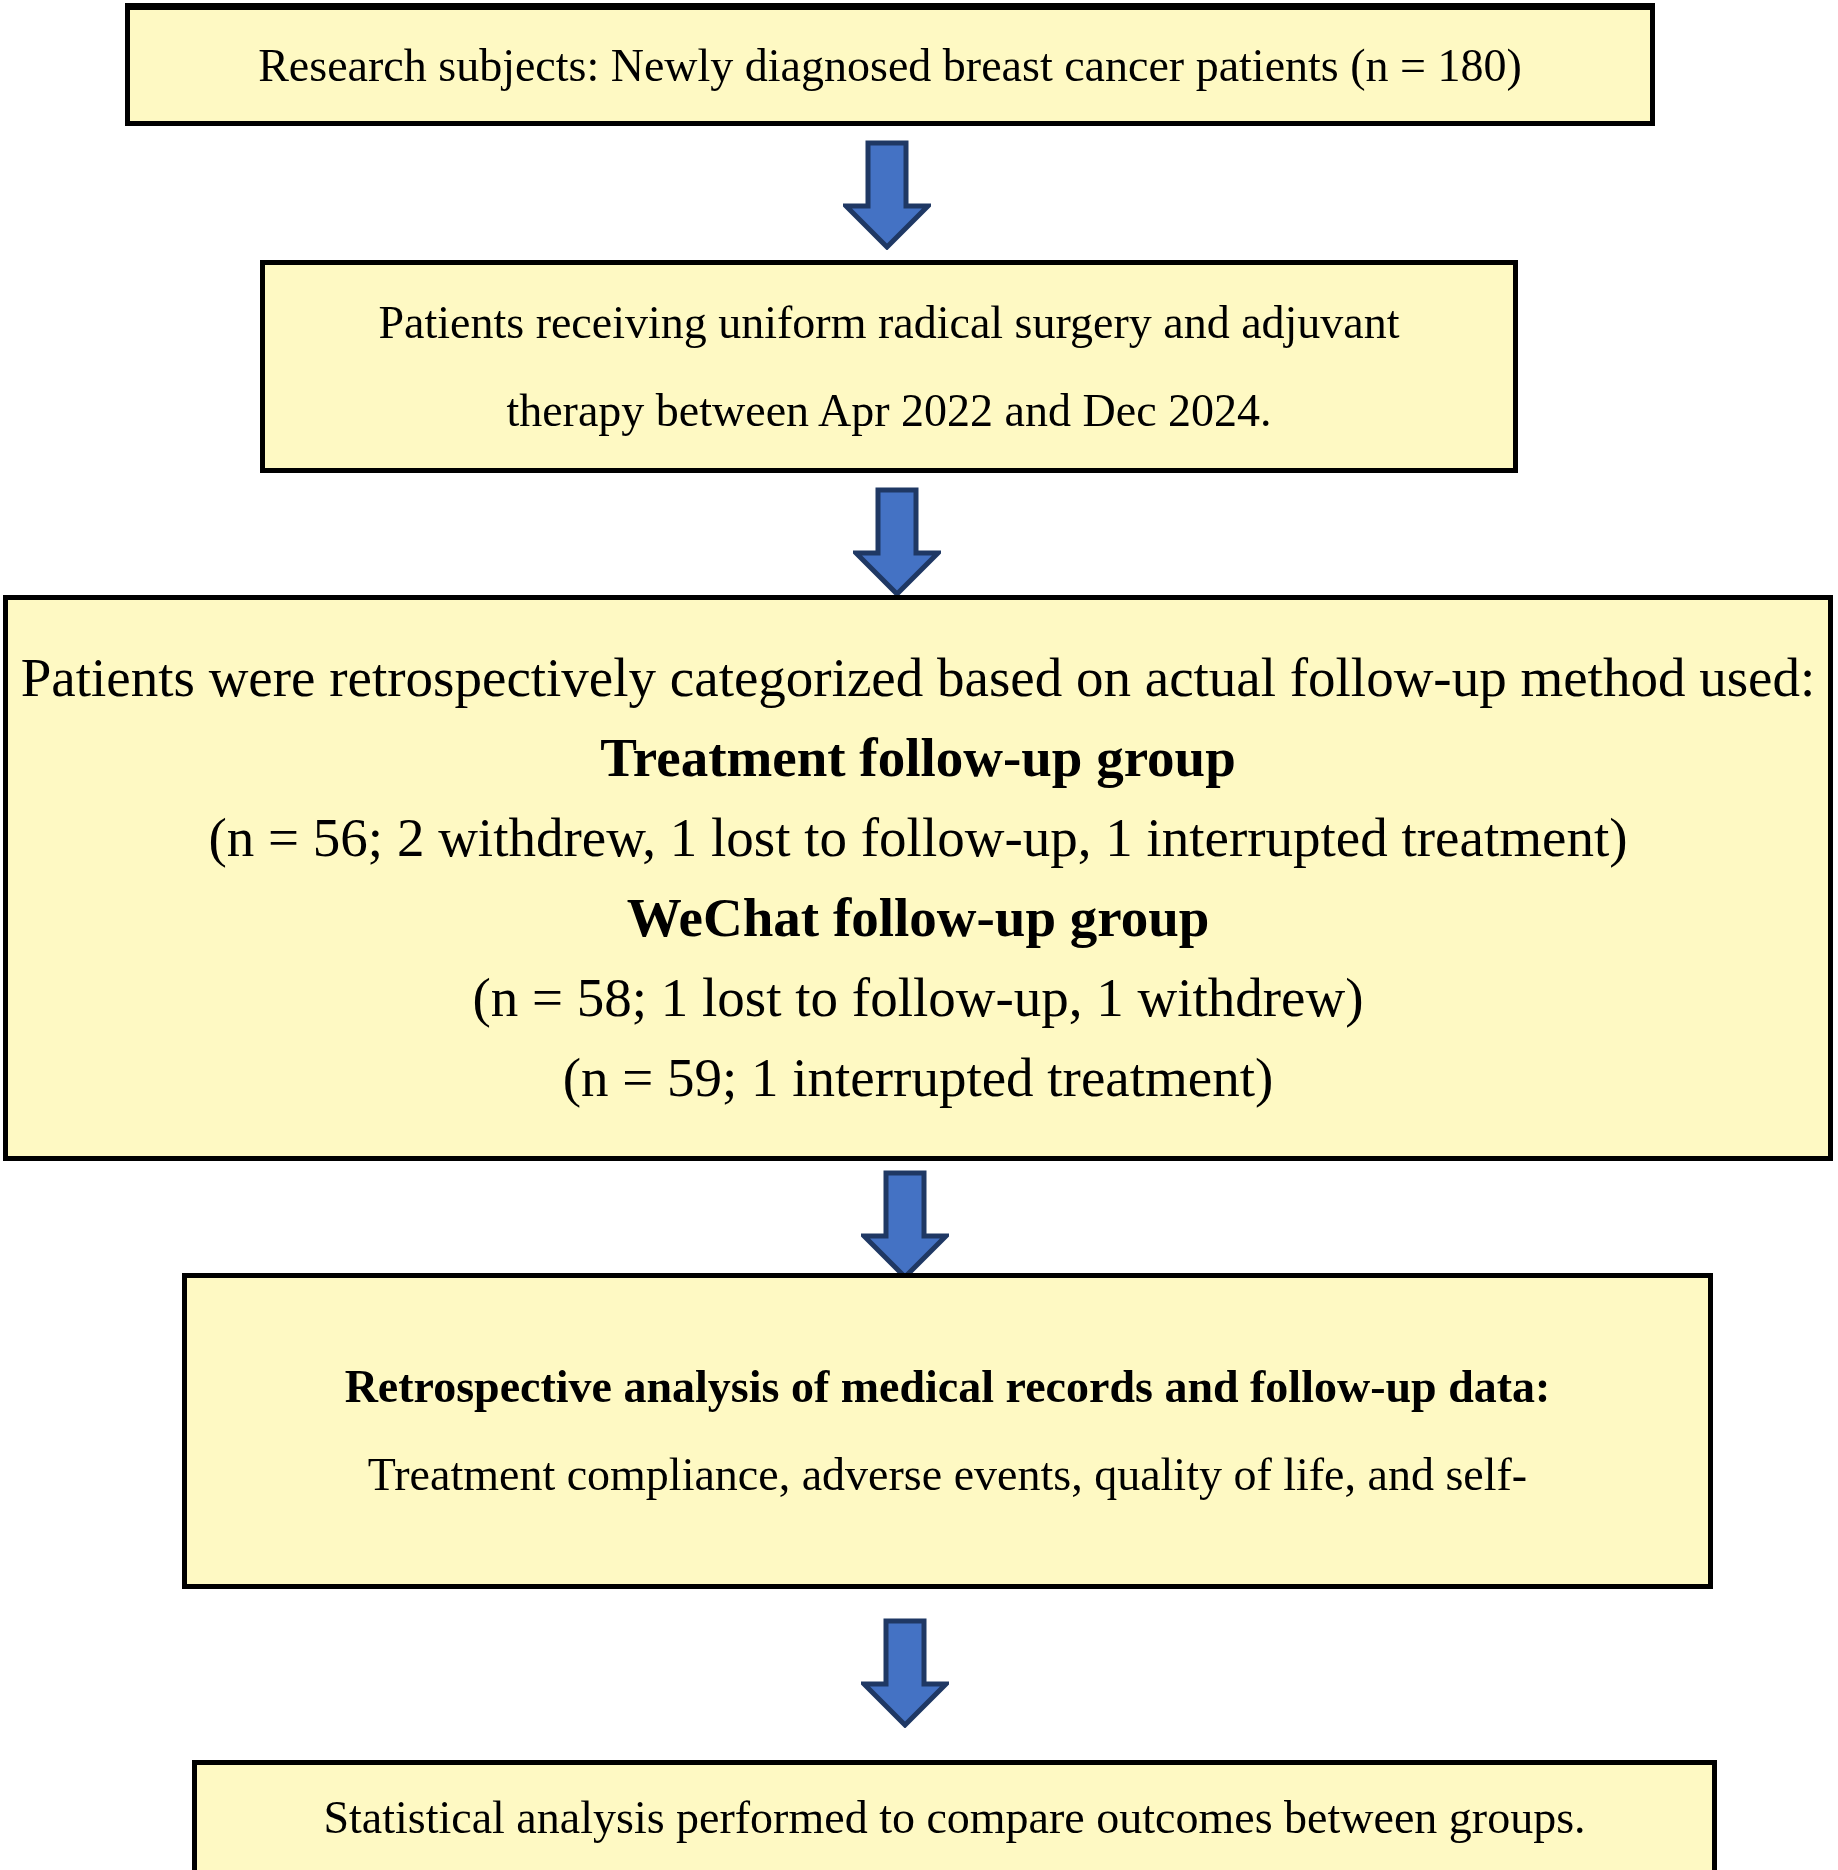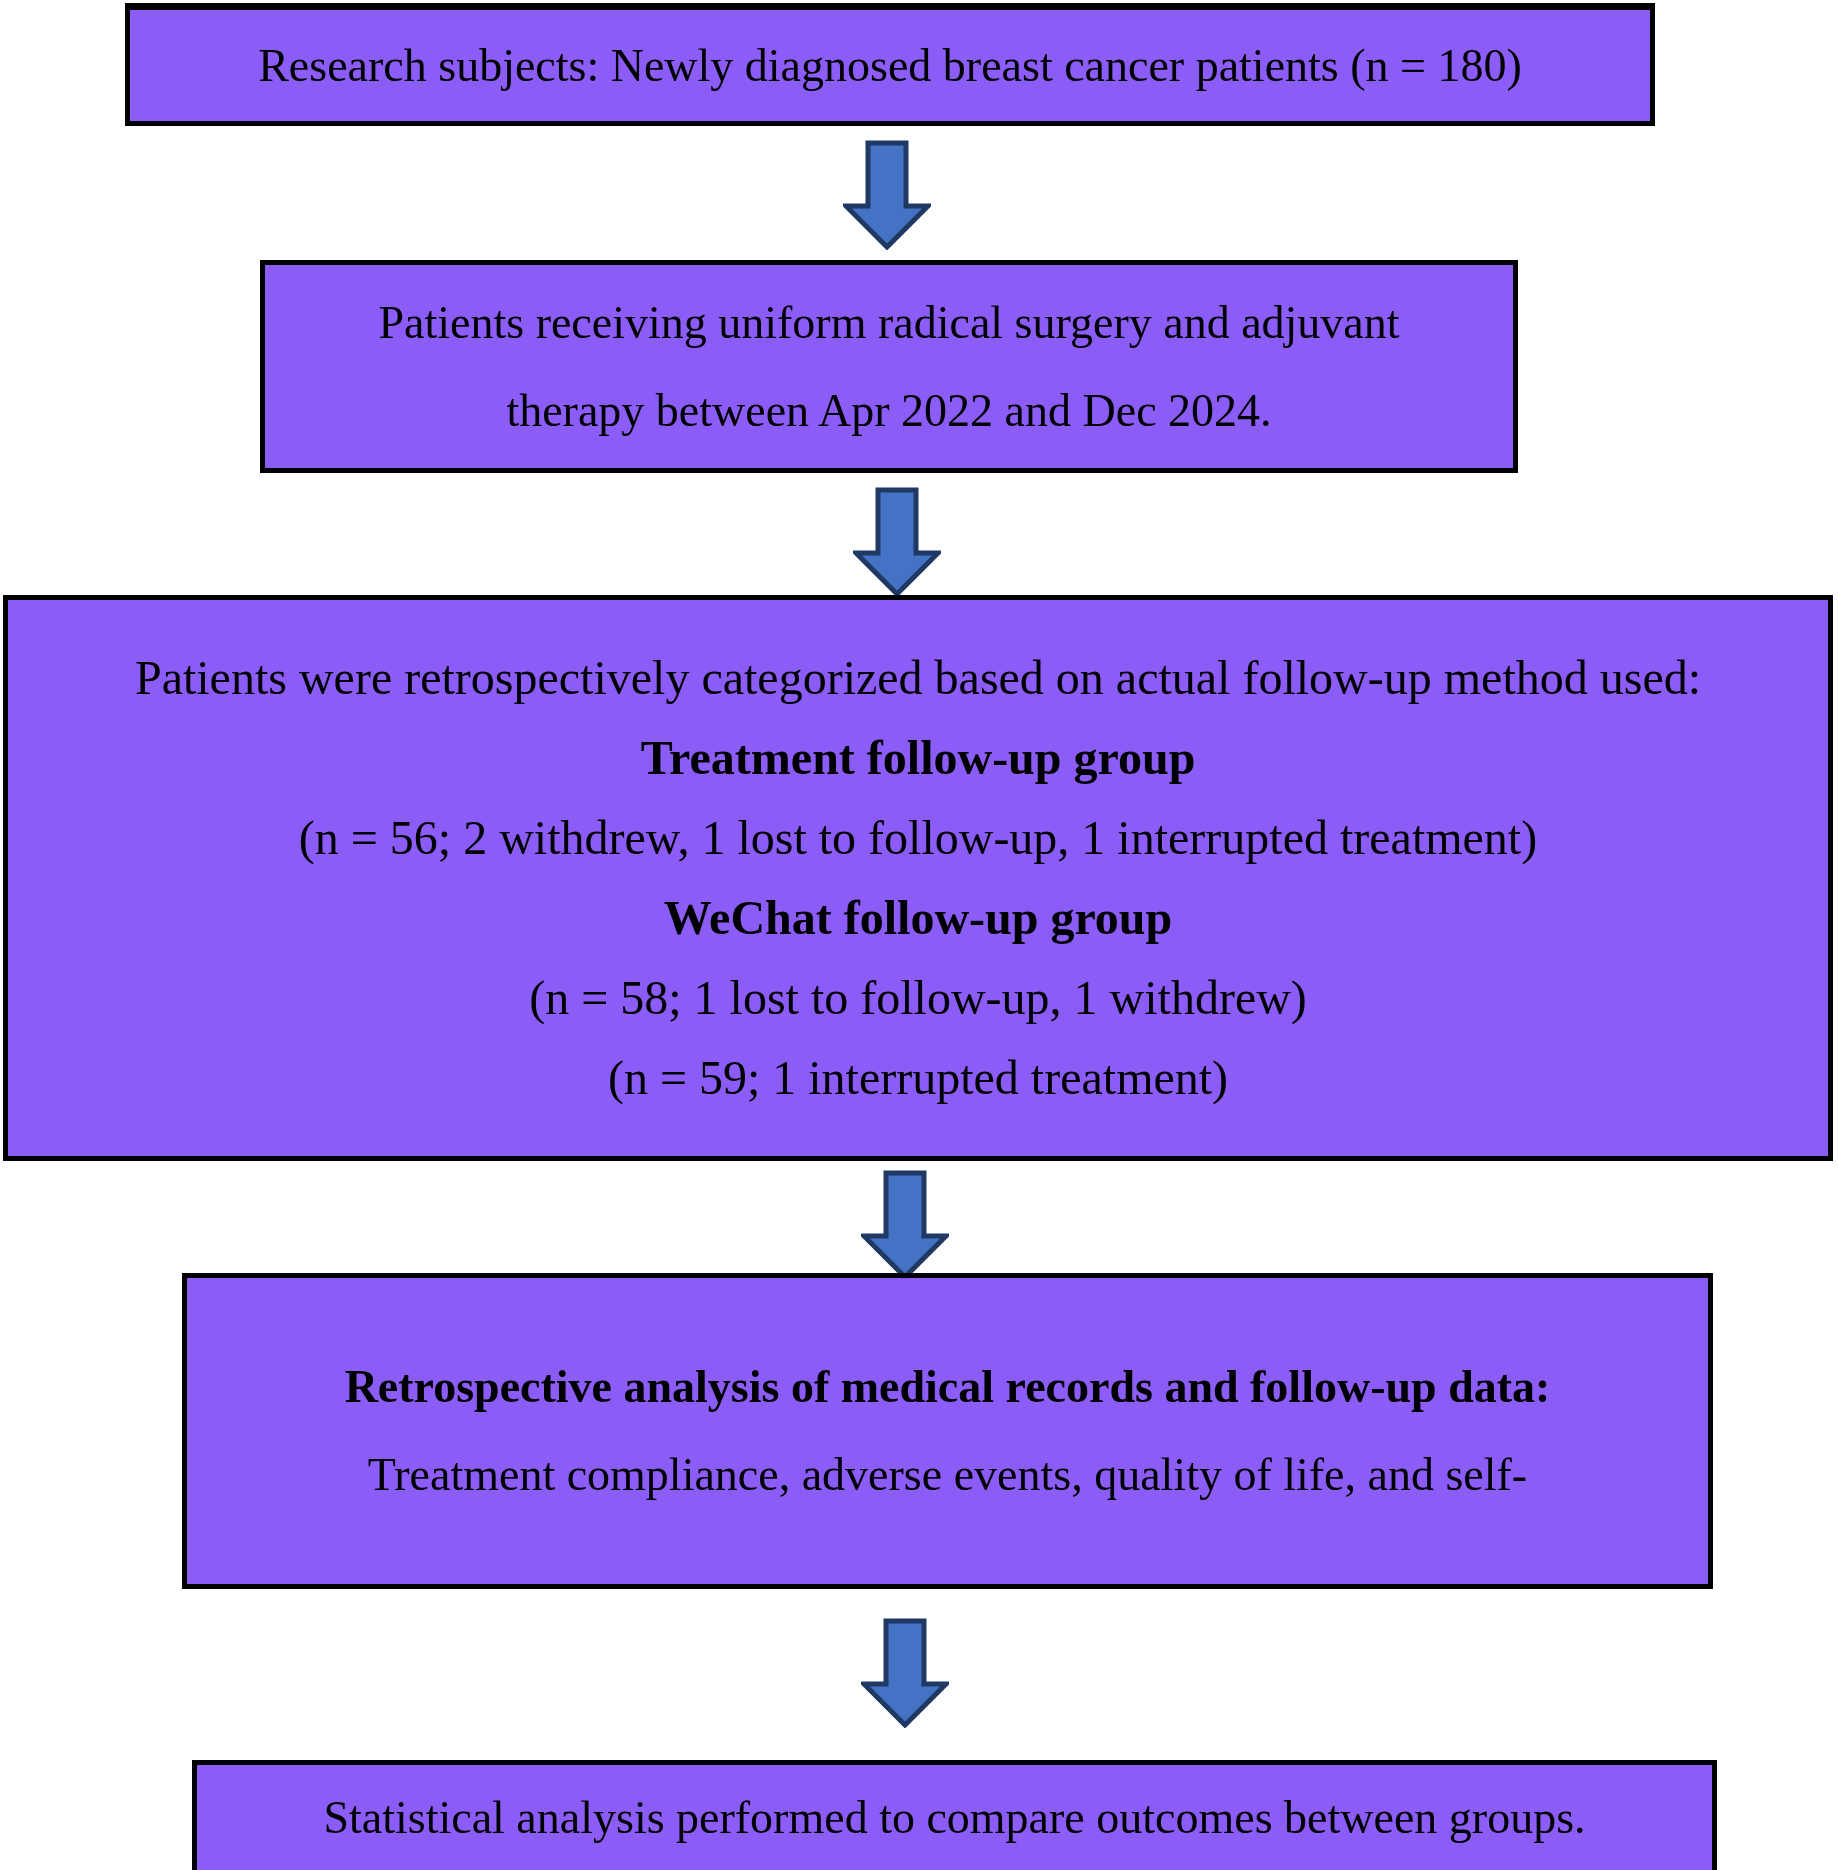--- a/index.html
+++ b/index.html
@@ -13,39 +13,39 @@
     height: 1870px;
     background: #ffffff;
     font-family: "Liberation Serif", "DejaVu Serif", serif;
     color: #000000;
     overflow: hidden;
   }
   .box {
     position: absolute;
     box-sizing: border-box;
     border: 5px solid #000000;
-    background: #8b5cf6;
+    background: #fef9c3;
     display: flex;
     flex-direction: column;
     justify-content: center;
     align-items: center;
     text-align: center;
   }
   .box .line {
     width: 100%;
     font-size: 46px;
     line-height: 88px;
     white-space: nowrap;
   }
   .box .line.b { font-weight: bold; }
 
   #box1 { left: 125px; top: 3px;    width: 1530px; height: 123px; border-top-width: 7px; }
   #box2 { left: 260px; top: 260px;  width: 1258px; height: 213px; }
   #box3 { left: 3px;   top: 595px;  width: 1830px; height: 566px; }
-  #box3 .line { font-size: 48px; line-height: 80px; }
+  #box3 .line { font-size: 55px; line-height: 80px; }
   #box4 { left: 182px; top: 1273px; width: 1531px; height: 316px; }
   #box5 { left: 192px; top: 1746px; width: 1525px; height: 116px; margin-top: 14px; }
 
   .arrow {
     position: absolute;
     display: block;
   }
   #arrow1 { left: 843px; top: 140px; }
   #arrow2 { left: 853px; top: 487px; }
   #arrow3 { left: 861px; top: 1170px; }

